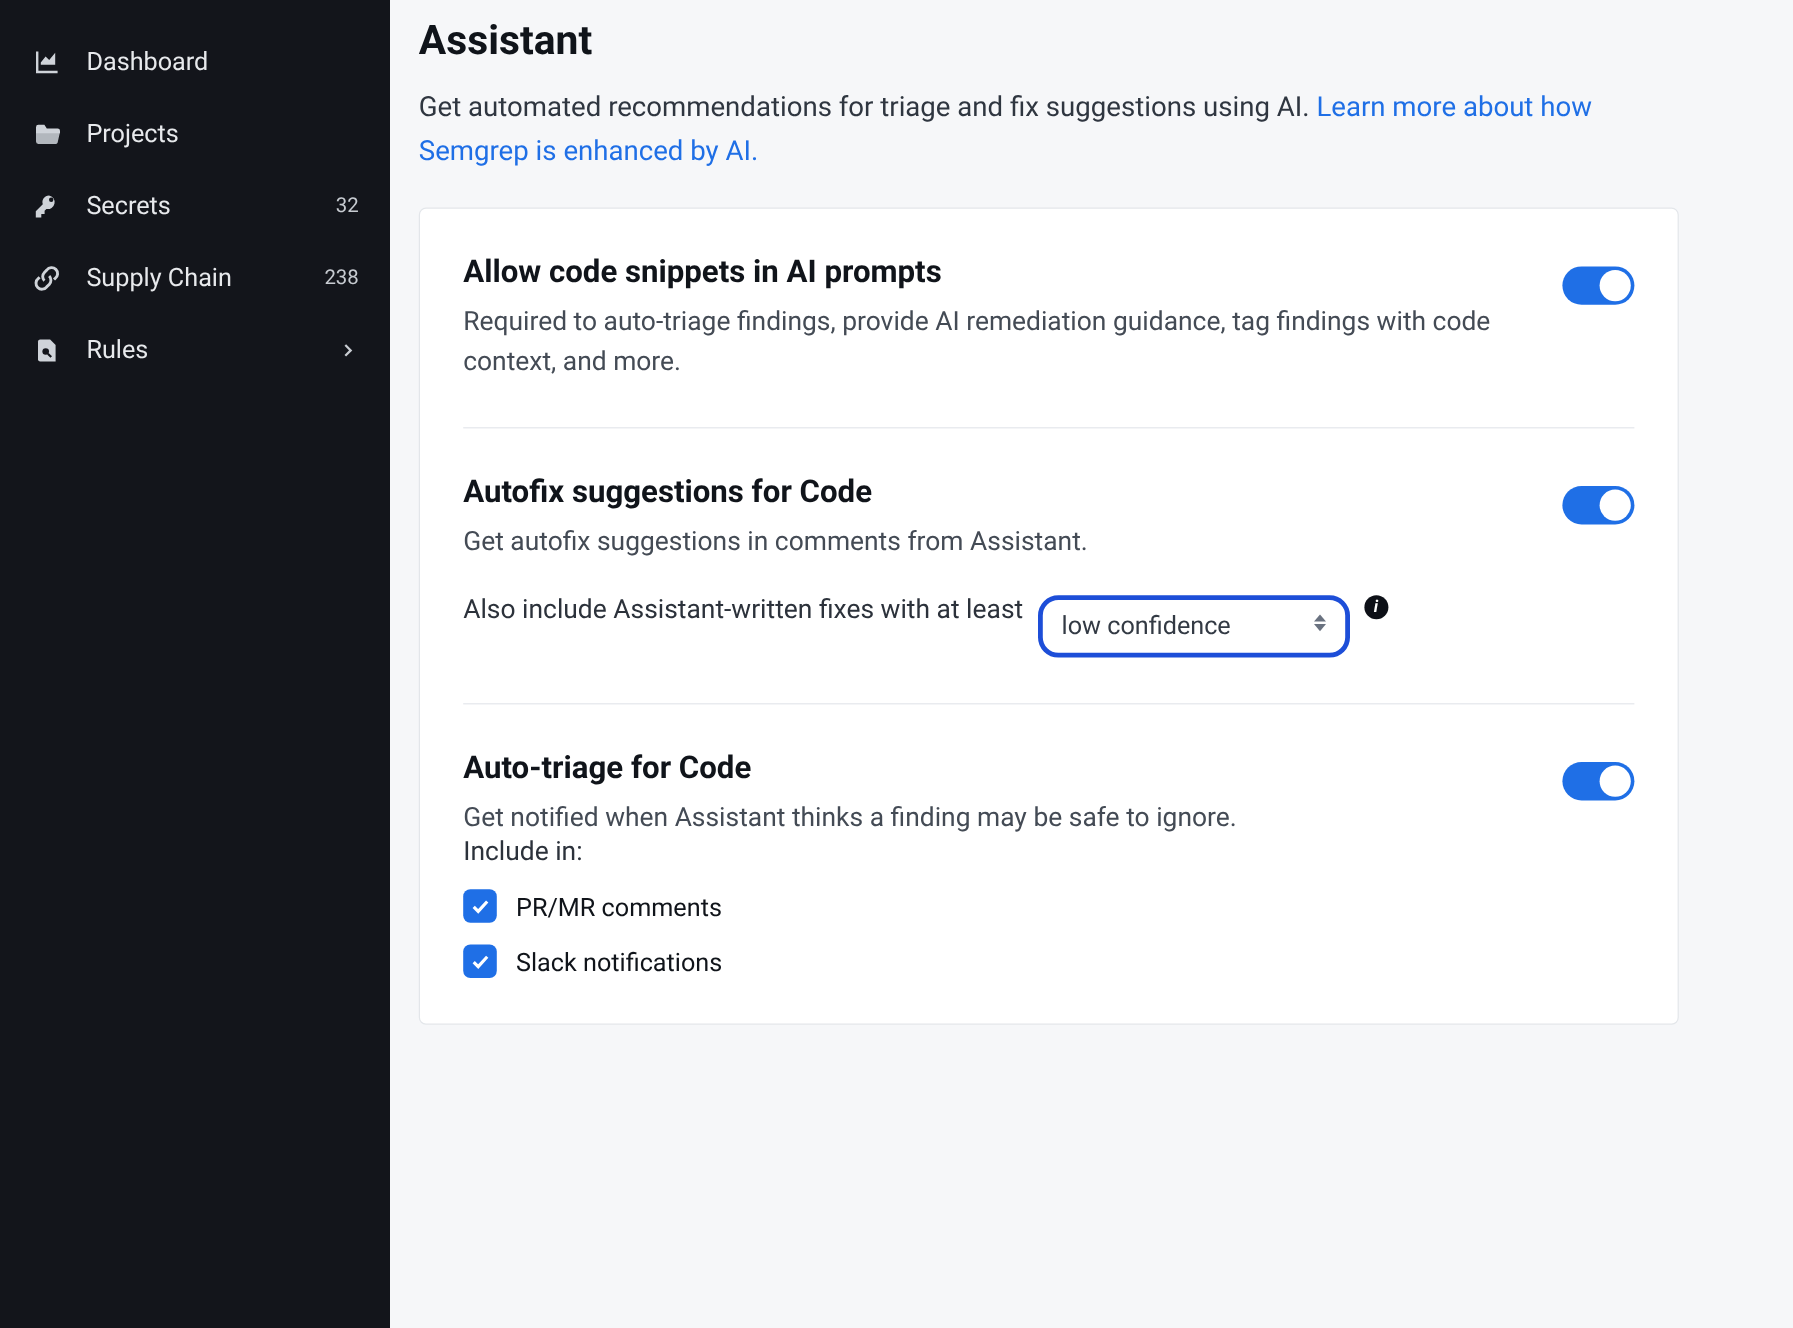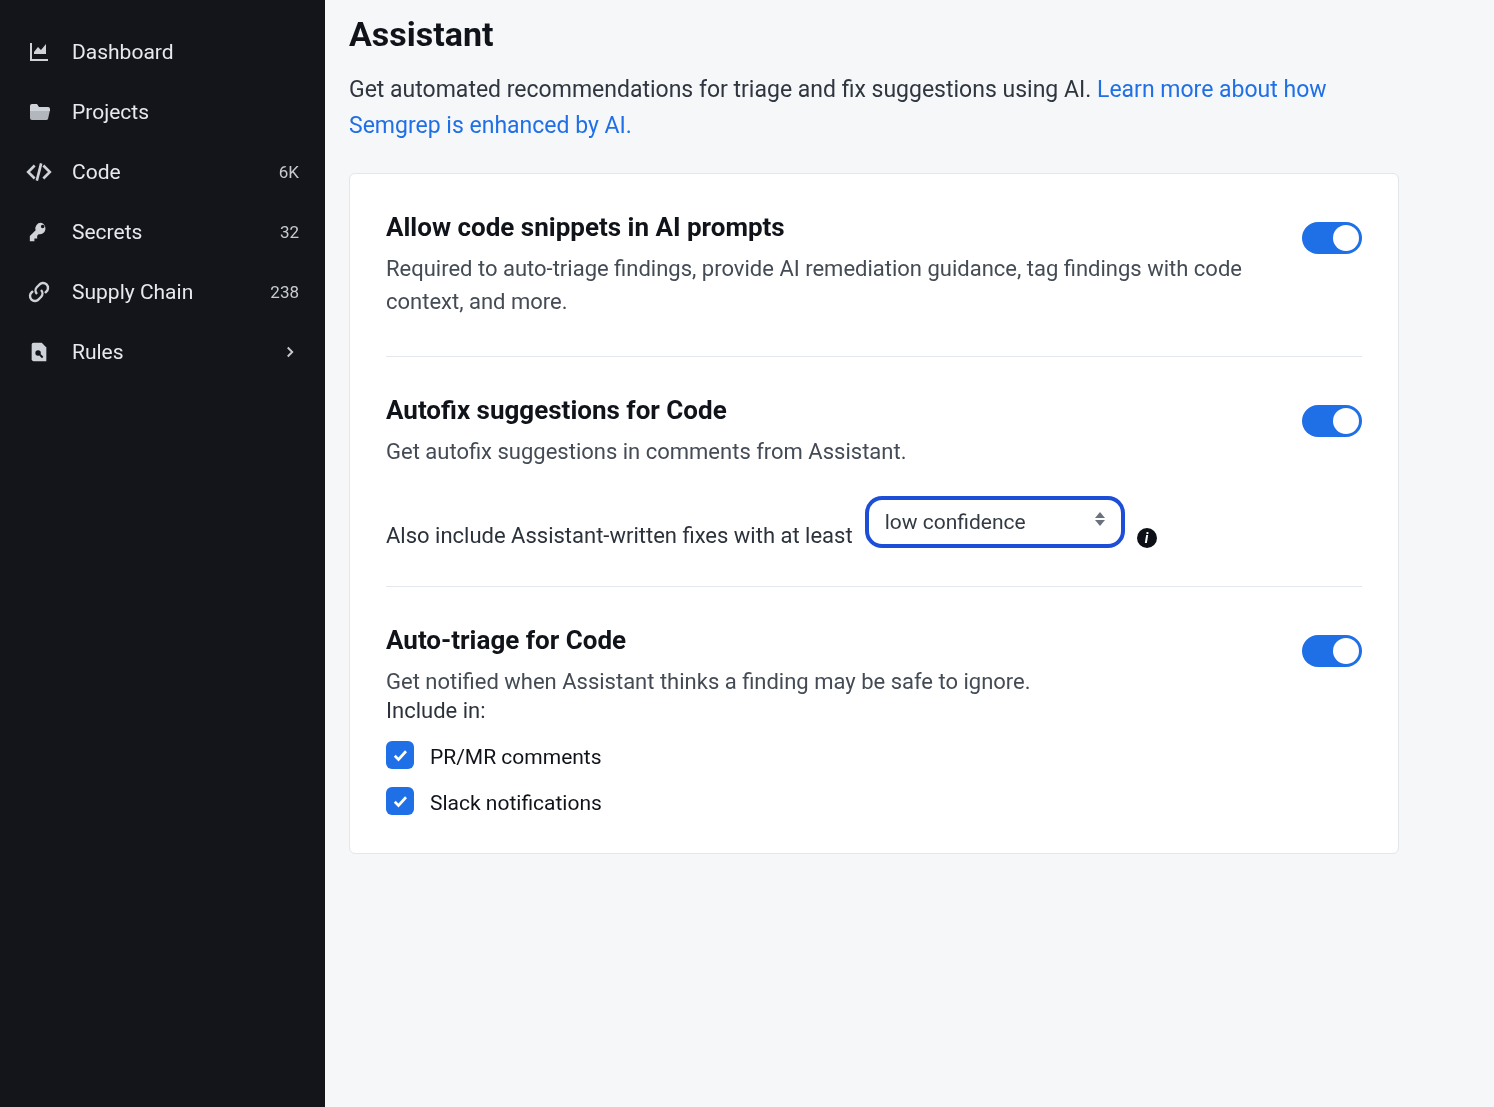--- a/index.html
+++ b/index.html
@@ -135,21 +135,21 @@
   .toggle .knob {
     position:absolute;
     width:26px; height:26px;
     background:#fff;
     border-radius:50%;
     top:3px; right:3px;
   }
   .subrow {
     margin-top: 28px;
     display:flex;
-    align-items:flex-end;
+    align-items:flex-start;
     gap: 12px;
     font-size: 22px;
     color:#2c323b;
   }
   .select {
     border: 4px solid #1d4ed8;
     border-radius: 17px;
     height: 52px;
     padding: 0 42px 0 16px;
     font-size: 21px;
@@ -222,31 +222,20 @@
     <div class="nav-item">
       <span class="ico">
         <svg width="24" height="24" viewBox="0 0 24 24" fill="currentColor">
             <path d="M3 6a2 2 0 012-2h5l2 3h9a2 2 0 012 2v2H3V6z"></path>
             <path d="M3 10h20l-2 9a2 2 0 01-2 1H5a2 2 0 01-2-2v-8z" opacity=".85"></path>
           </svg>
       </span>
       <span class="label">Projects</span>
     </div>
 
-    <div class="nav-item">
-      <span class="ico">
-        <svg width="26" height="26" viewBox="0 0 24 24" fill="none" stroke="currentColor" stroke-width="2.4">
-            <polyline points="8 6 2 12 8 18"></polyline>
-            <polyline points="16 6 22 12 16 18"></polyline>
-            <line x1="14" y1="4" x2="10" y2="20"></line>
-          </svg>
-      </span>
-      <span class="label">Code</span>
-      <span class="badge">6K</span>
-    </div>
 
     <div class="nav-item">
       <span class="ico">
         <svg width="22" height="22" viewBox="0 0 24 24" fill="currentColor">
             <path d="M14 2a6 6 0 00-5.65 8L2 16.35V22h5v-3h3v-3l1.65-1.65A6 6 0 1014 2zm2 6a2 2 0 110-4 2 2 0 010 4z"></path>
           </svg>
       </span>
       <span class="label">Secrets</span>
       <span class="badge">32</span>
     </div>

